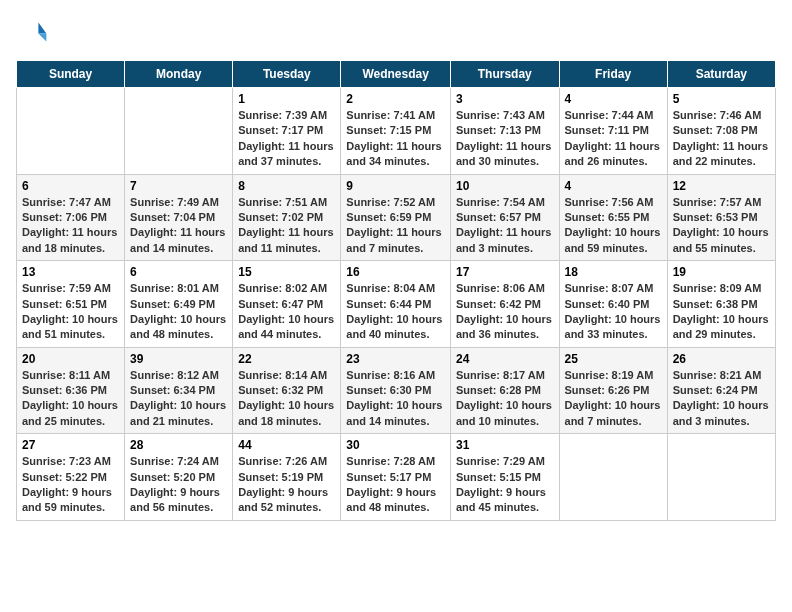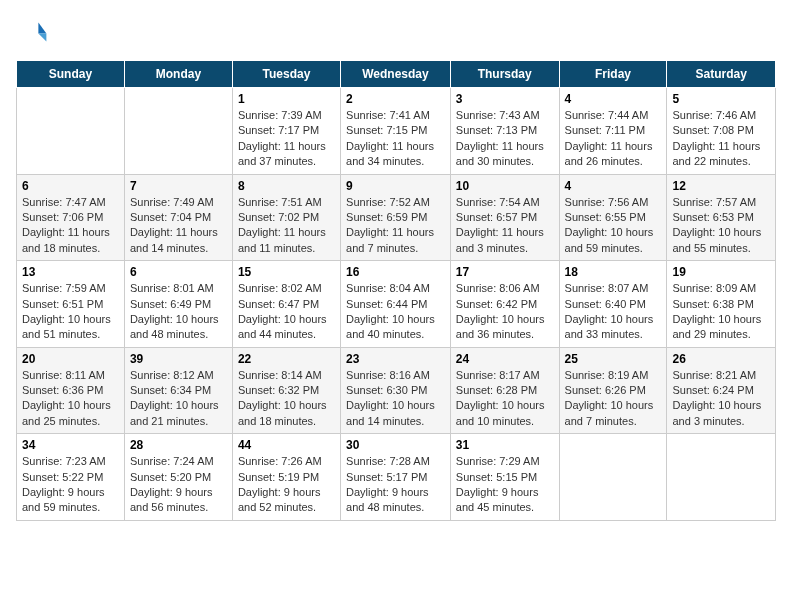--- a/index.html
+++ b/index.html
@@ -73,20 +73,21 @@
     }
     .day-num {
       font-weight: bold;
       font-size: 12px;
       display: block;
       margin-bottom: 2px;
     }
     .day-info {
       color: #333;
       line-height: 1.4;
+      font-weight: bold;
     }
     td.empty {
       background: #fff !important;
     }
   </style>
 </head>
 <body>
 
 <div class="header">
   <div class="logo">
@@ -227,21 +228,21 @@
           <span class="day-num">25</span>
           <div class="day-info">Sunrise: 8:19 AM<br>Sunset: 6:26 PM<br>Daylight: 10 hours and 7 minutes.</div>
         </td>
         <td>
           <span class="day-num">26</span>
           <div class="day-info">Sunrise: 8:21 AM<br>Sunset: 6:24 PM<br>Daylight: 10 hours and 3 minutes.</div>
         </td>
       </tr>
       <tr>
         <td>
-          <span class="day-num">34</span>
+          <span class="day-num">27</span>
           <div class="day-info">Sunrise: 7:23 AM<br>Sunset: 5:22 PM<br>Daylight: 9 hours and 59 minutes.</div>
         </td>
         <td>
           <span class="day-num">28</span>
           <div class="day-info">Sunrise: 7:24 AM<br>Sunset: 5:20 PM<br>Daylight: 9 hours and 56 minutes.</div>
         </td>
         <td>
           <span class="day-num">44</span>
           <div class="day-info">Sunrise: 7:26 AM<br>Sunset: 5:19 PM<br>Daylight: 9 hours and 52 minutes.</div>
         </td>

